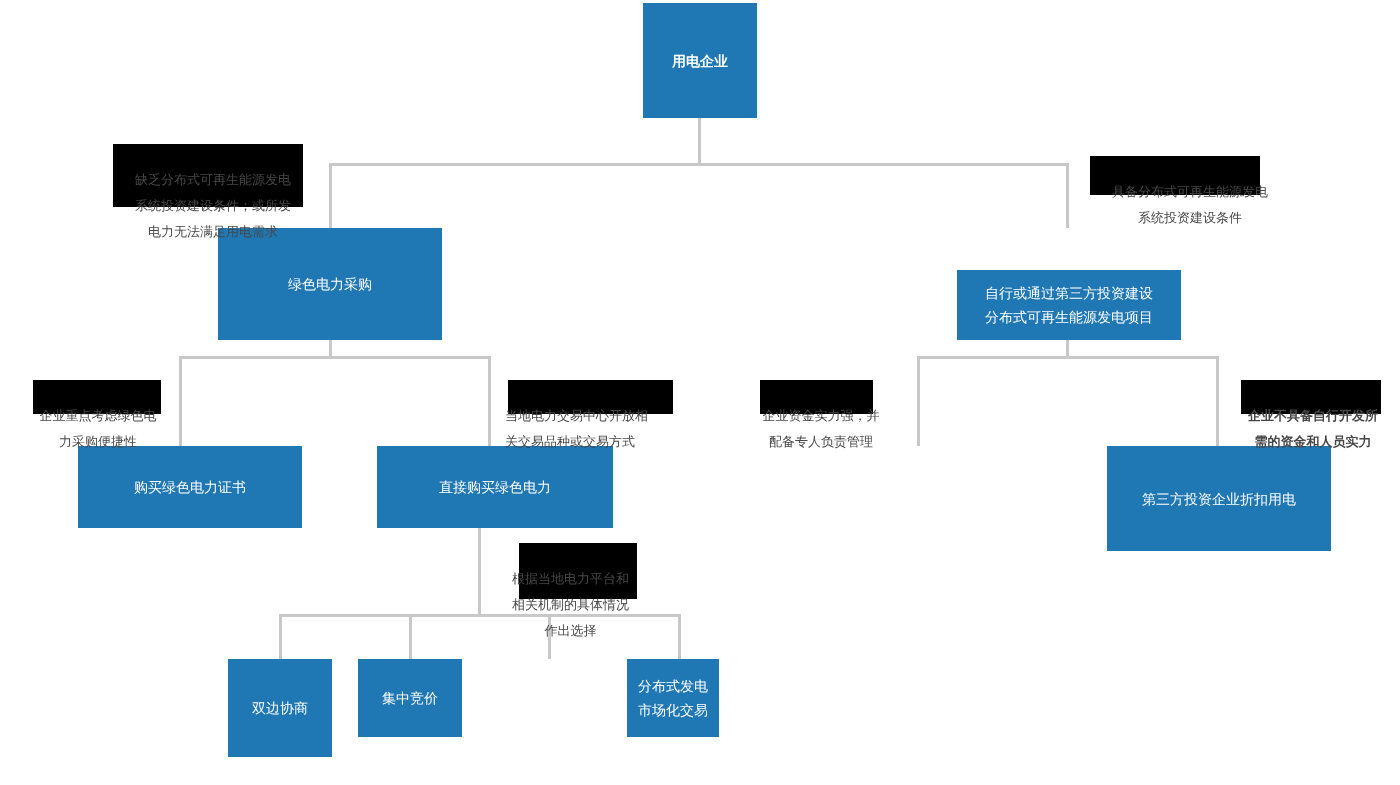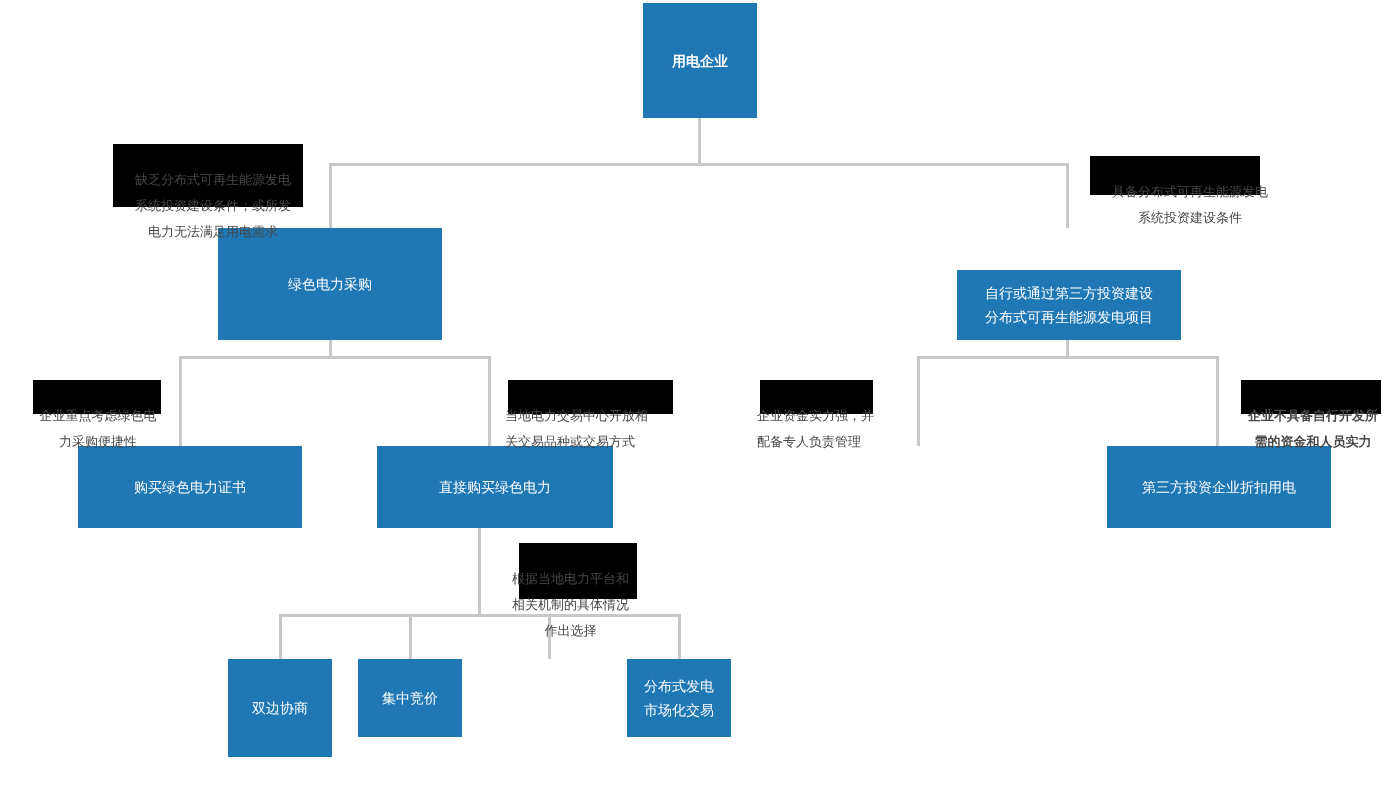--- a/index.html
+++ b/index.html
@@ -113,21 +113,21 @@
   <div class="note on-mask" style="left:28px; top:377px; width:140px; text-align:center;">
     <span class="note-text">企业重点考虑绿色电
 力采购便捷性</span>
   </div>
 
   <div class="note on-mask" style="left:505px; top:377px; width:175px; ">
     <span class="note-text">当地电力交易中心开放相
 关交易品种或交易方式</span>
   </div>
 
-  <div class="note on-mask" style="left:757px; top:377px; width:128px; ">
+  <div class="note on-mask" style="left:757px; top:377px; width:128px; text-align:center;">
     <span class="note-text">企业资金实力强，并
 配备专人负责管理</span>
   </div>
 
   <div class="note on-mask" style="left:1238px; top:377px; width:150px; text-align:center;font-weight:bold;">
     <span class="note-text">企业不具备自行开发所
 需的资金和人员实力</span>
   </div>
 
   <div class="note on-mask" style="left:503px; top:540px; width:135px; text-align:center;">
@@ -151,31 +151,31 @@
 
   <div class="node" style="left:78px; top:446px; width:224px; height:82px;text-align:center;">
     <span class="node-text">购买绿色电力证书</span>
   </div>
 
   <div class="node" style="left:377px; top:446px; width:236px; height:82px;">
     <span class="node-text">直接购买绿色电力</span>
   </div>
 
 
-  <div class="node" style="left:1107px; top:446px; width:224px; height:82px;">
+  <div class="node" style="left:1107px; top:446px; width:224px; height:105px;">
     <span class="node-text">第三方投资企业折扣用电</span>
   </div>
 
   <div class="node" style="left:228px; top:659px; width:104px; height:98px;">
     <span class="node-text">双边协商</span>
   </div>
 
   <div class="node" style="left:358px; top:659px; width:104px; height:78px;">
     <span class="node-text">集中竞价</span>
   </div>
 
 
-  <div class="node" style="left:627px; top:659px; width:104px; height:78px;">
+  <div class="node" style="left:627px; top:659px; width:92px; height:78px;">
     <span class="node-text">分布式发电
 市场化交易</span>
   </div>
 
 </div>
 
 </body></html>

